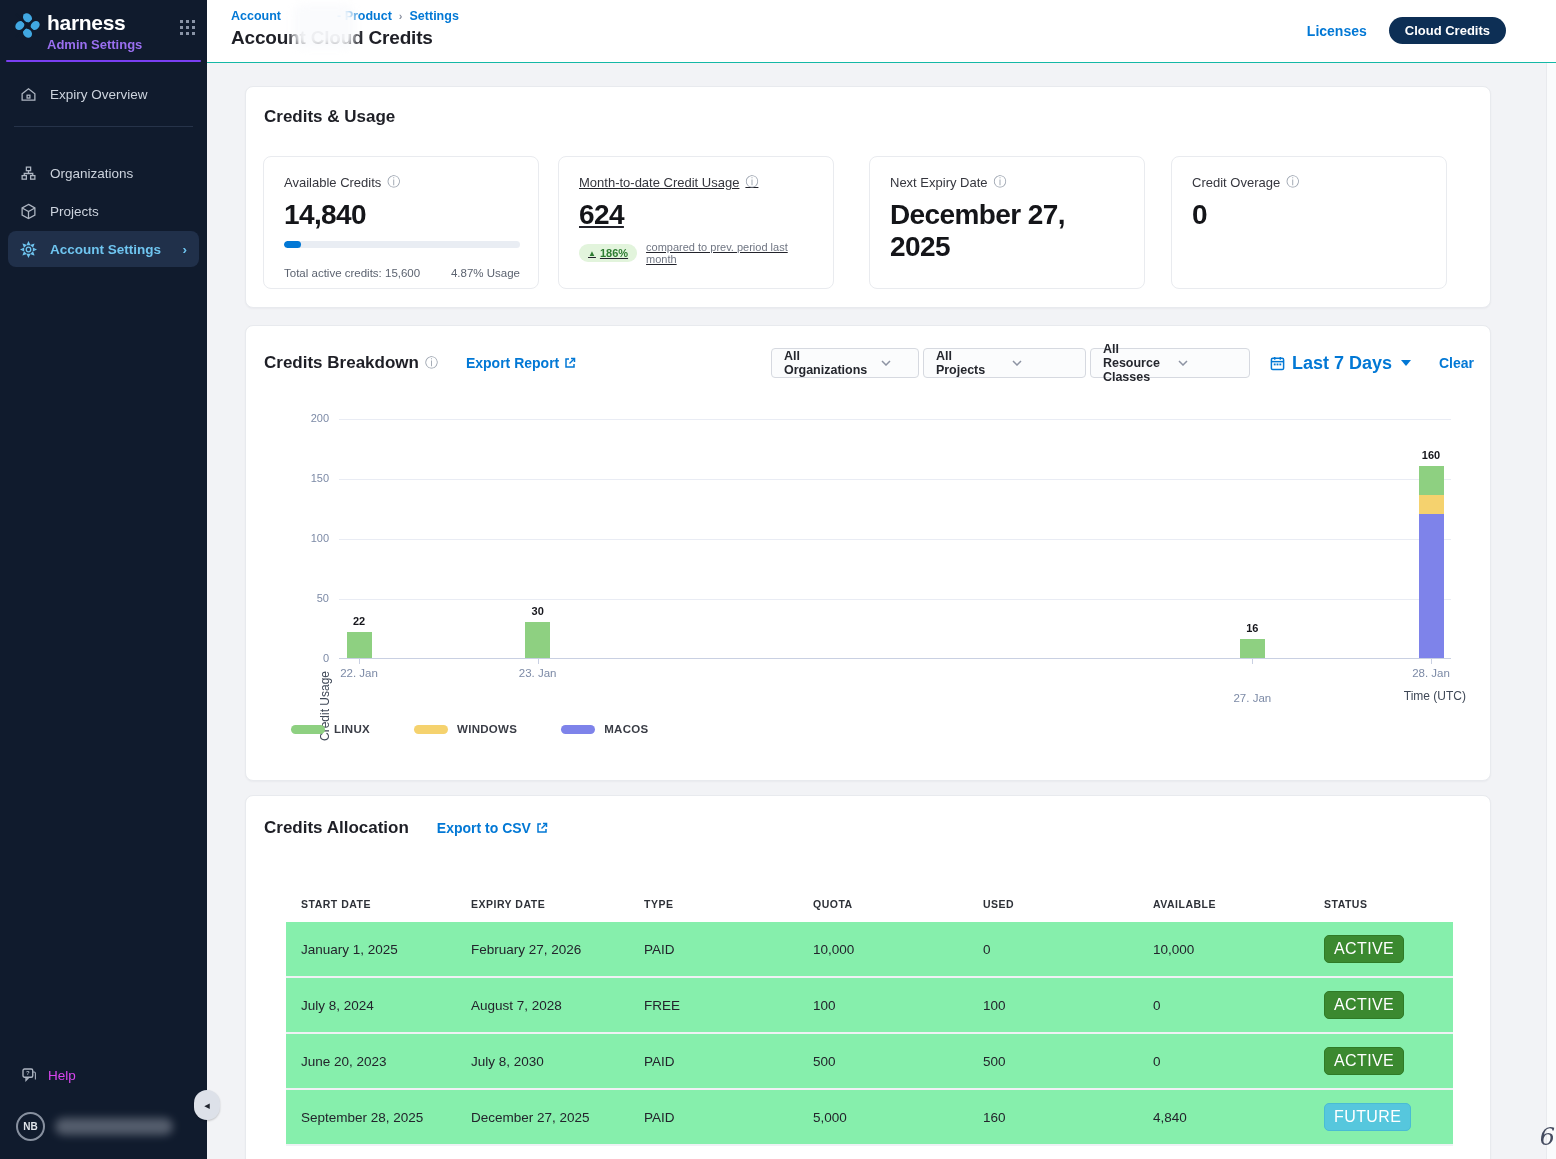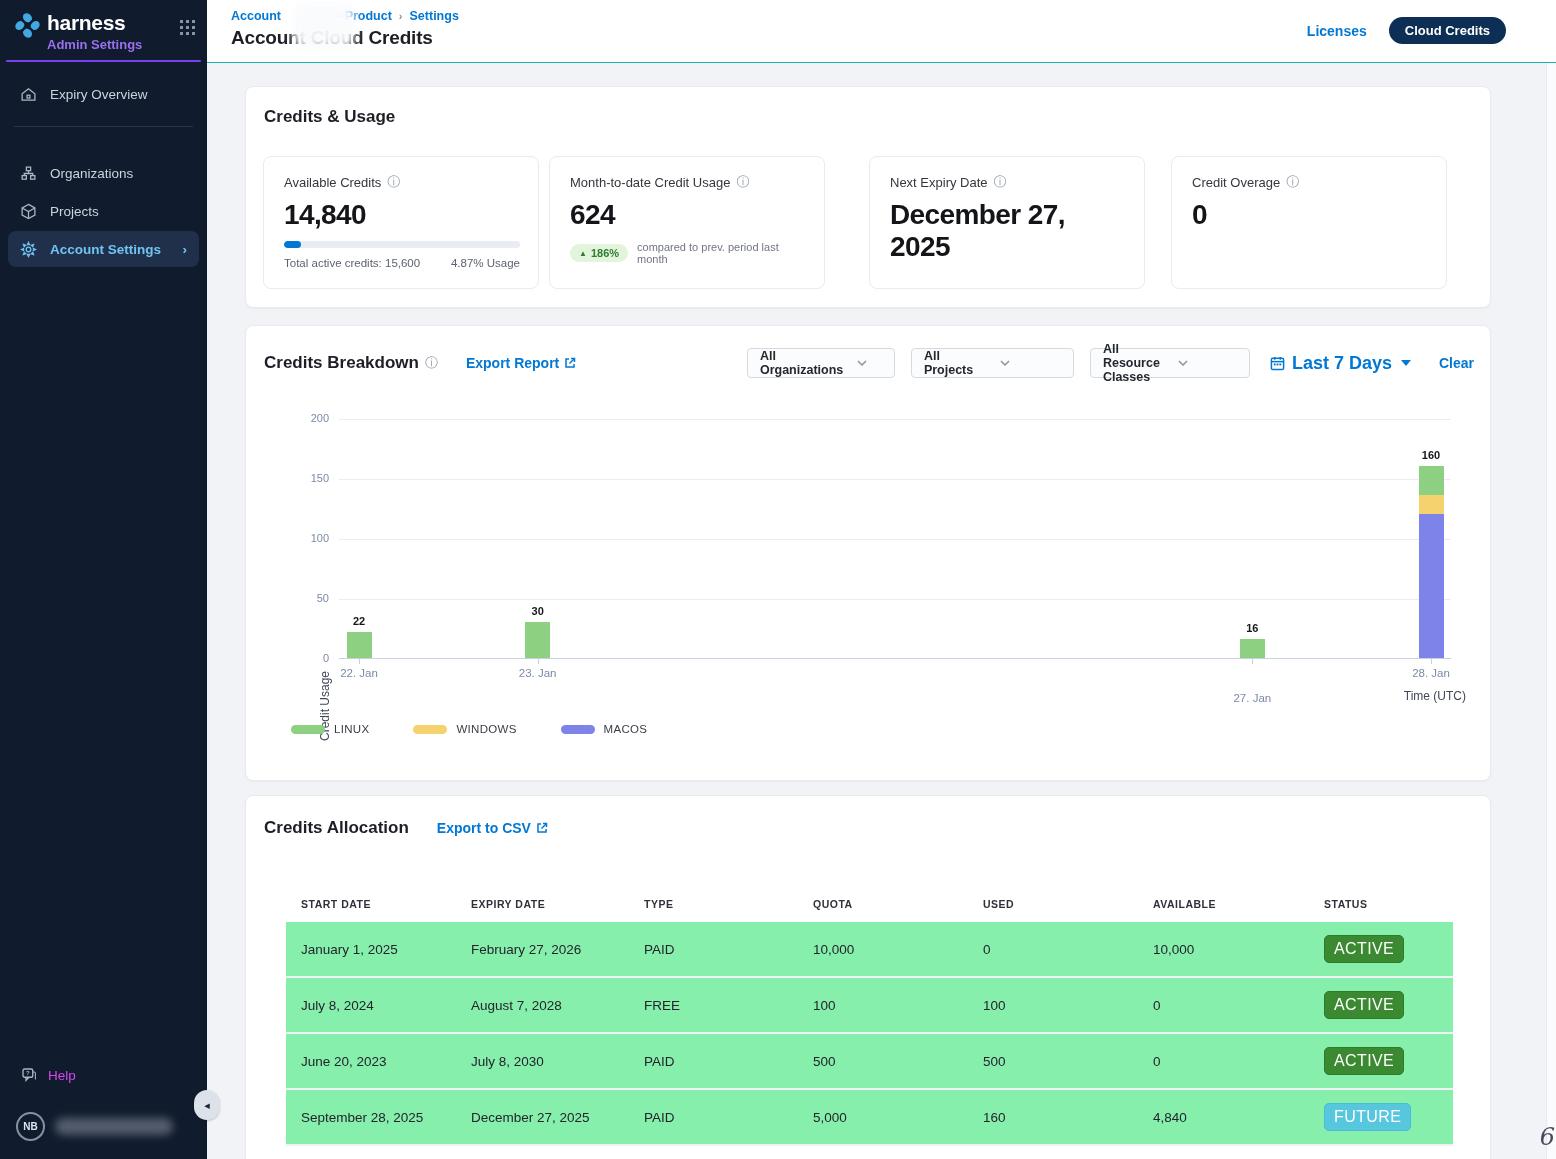--- a/index.html
+++ b/index.html
@@ -55,42 +55,42 @@
     border-radius:8px; box-shadow:0 1px 2px rgba(20,30,60,.04); }
   .sec1 { top:86px; height:222px; }
   .sec2 { top:325px; height:456px; }
   .sec3 { top:795px; height:420px; }
   .sec-title { font-size:17px; font-weight:700; color:#1e1f26; }
   .info-i { color:#98a0ac; font-size:13px; margin-left:6px; cursor:pointer; font-weight:400; }
   
   .sec1 .sec-title { position:absolute; left:18px; top:20px; }
   .stat-card { position:absolute; top:69px; width:276px; height:133px; border:1px solid #e9ebef; border-radius:8px;
     padding:16px 20px; background:#fff; }
-  .stat-card.c1{ left:17px; } .stat-card.c2{ left:303px; } .stat-card.c3{ left:623px; } .stat-card.c4{ left:925px; }
+  .stat-card.c1{ left:17px; } .stat-card.c2{ left:312px;text-decoration:underline; } .stat-card.c3{ left:623px; } .stat-card.c4{ left:925px; }
   .stat-label { font-size:13px; color:#35363e; display:flex; align-items:center; }
   .stat-value { font-size:28px; font-weight:700; color:#141519; margin-top:8px; letter-spacing:-0.6px; line-height:32px; }
   .stat-value.wrap { width:210px; }
   .progress-track { margin-top:10px; height:7px; width:236px; background:#e9edf3; border-radius:4px; overflow:hidden; }
   .progress-fill { height:100%; background:#0278d5; border-radius:4px; min-width:17px; }
-  .stat-foot { display:flex; justify-content:space-between; width:236px; margin-top:9px;
+  .stat-foot { display:flex; justify-content:space-between; width:236px; margin-top:19px;
     font-size:11.5px; color:#5c6370; }
   .delta-row { display:flex; align-items:center; margin-top:10px; }
   .delta-badge { background:#e2f4dc; color:#2e7d32; font-size:11px; font-weight:700; border-radius:10px;
     padding:3px 9px; display:flex; align-items:center; }
   .delta-badge .tri { font-size:8px; margin-right:4px; }
   .delta-note { font-size:11px; color:#707683; margin-left:9px; }
   
   .bd-head { position:absolute; left:18px; top:22px; display:flex; align-items:center; width:1210px; }
   .export-link { color:#0278d5; font-size:14px; font-weight:700; margin-left:28px; cursor:pointer;
     display:flex; align-items:center; }
   .ext-icon { margin-left:5px; display:flex; }
   .bd-filters { margin-left:auto; display:flex; align-items:center; }
   .select { height:30px; border:1px solid #d6d9e0; background:#fbfcfd; border-radius:4px; display:flex;
     align-items:center; font-size:12.5px; font-weight:600; color:#25272e; padding:0 10px 0 12px;
-    margin-left:16px; cursor:pointer; }
+    margin-left:4px; cursor:pointer; }
   .select .caret { margin-left:14px; display:flex; }
   .select.s1{ width:148px; } .select.s2{ width:163px; } .select.s3{ width:160px; }
   .select span { flex:1; }
   .daterange { display:flex; align-items:center; margin-left:20px; color:#0278d5; font-size:18px;
     font-weight:600; cursor:pointer;text-align:right; }
   .daterange .cal { margin-right:7px; display:flex; }
   .daterange .dcaret { width:0; height:0; border-left:5px solid transparent; border-right:5px solid transparent;
     border-top:6px solid #0278d5; margin-left:9px; }
   .clear-link { color:#0278d5; font-size:14px; font-weight:700; margin-left:28px; cursor:pointer; }
   
@@ -103,21 +103,21 @@
   .xtick-mark { position:absolute; width:1px; height:5px; background:#c9d0e2; top:240px; }
   .y-title { position:absolute; left:72px; top:415px; transform:rotate(-90deg); transform-origin:left top;
     font-size:12px; color:#3f4857; }
   .x-title { position:absolute; right:24px; top:363px; font-size:12px; color:#3f4857; }
   .bar-stack { position:absolute; bottom:1px; width:25px; cursor:pointer; }
   .bar-seg { position:absolute; left:0; width:100%; }
   .bar-total { position:absolute; width:60px; text-align:center; font-size:11px; font-weight:700; color:#16161c; }
   .legend { position:absolute; left:45px; top:397px; display:flex; align-items:center; }
   .legend-item { display:flex; align-items:center; margin-right:44px; cursor:pointer; }
   .legend-pill { width:34px; height:9px; border-radius:5px; margin-right:9px; }
-  .legend-label { font-size:11.5px; font-weight:400; color:#3a3d46; letter-spacing:.3px; }
+  .legend-label { font-size:11.5px; font-weight:700; color:#3a3d46; letter-spacing:.3px; }
   
   .sec3 .head-row { position:absolute; left:18px; top:22px; display:flex; align-items:center; }
   .alloc-table { position:absolute; left:40px; top:90px; width:1167px; }
   .t-head, .t-row { display:grid; grid-template-columns:170px 173px 169px 170px 170px 171px 1fr; padding-left:15px; align-items:center; }
   .t-head { height:36px; font-size:10.5px; font-weight:700; color:#2e3138; letter-spacing:.5px; }
   .t-row { height:56px; background:#86efac; border-bottom:2px solid #f0f1f5; font-size:13.5px; color:#23242c; }
   .t-row:first-of-type { border-top:1px solid #eceef2; }
   .status-badge { display:inline-block; justify-self:start; background:#3b8930; border:1px solid #2f7a26;
     color:#ffffff; font-size:16px; font-weight:400; letter-spacing:.4px; padding:4px 9px; border-radius:5px; }
   .status-badge.future { background:#56c7dd; border-color:#49bcd4; }

